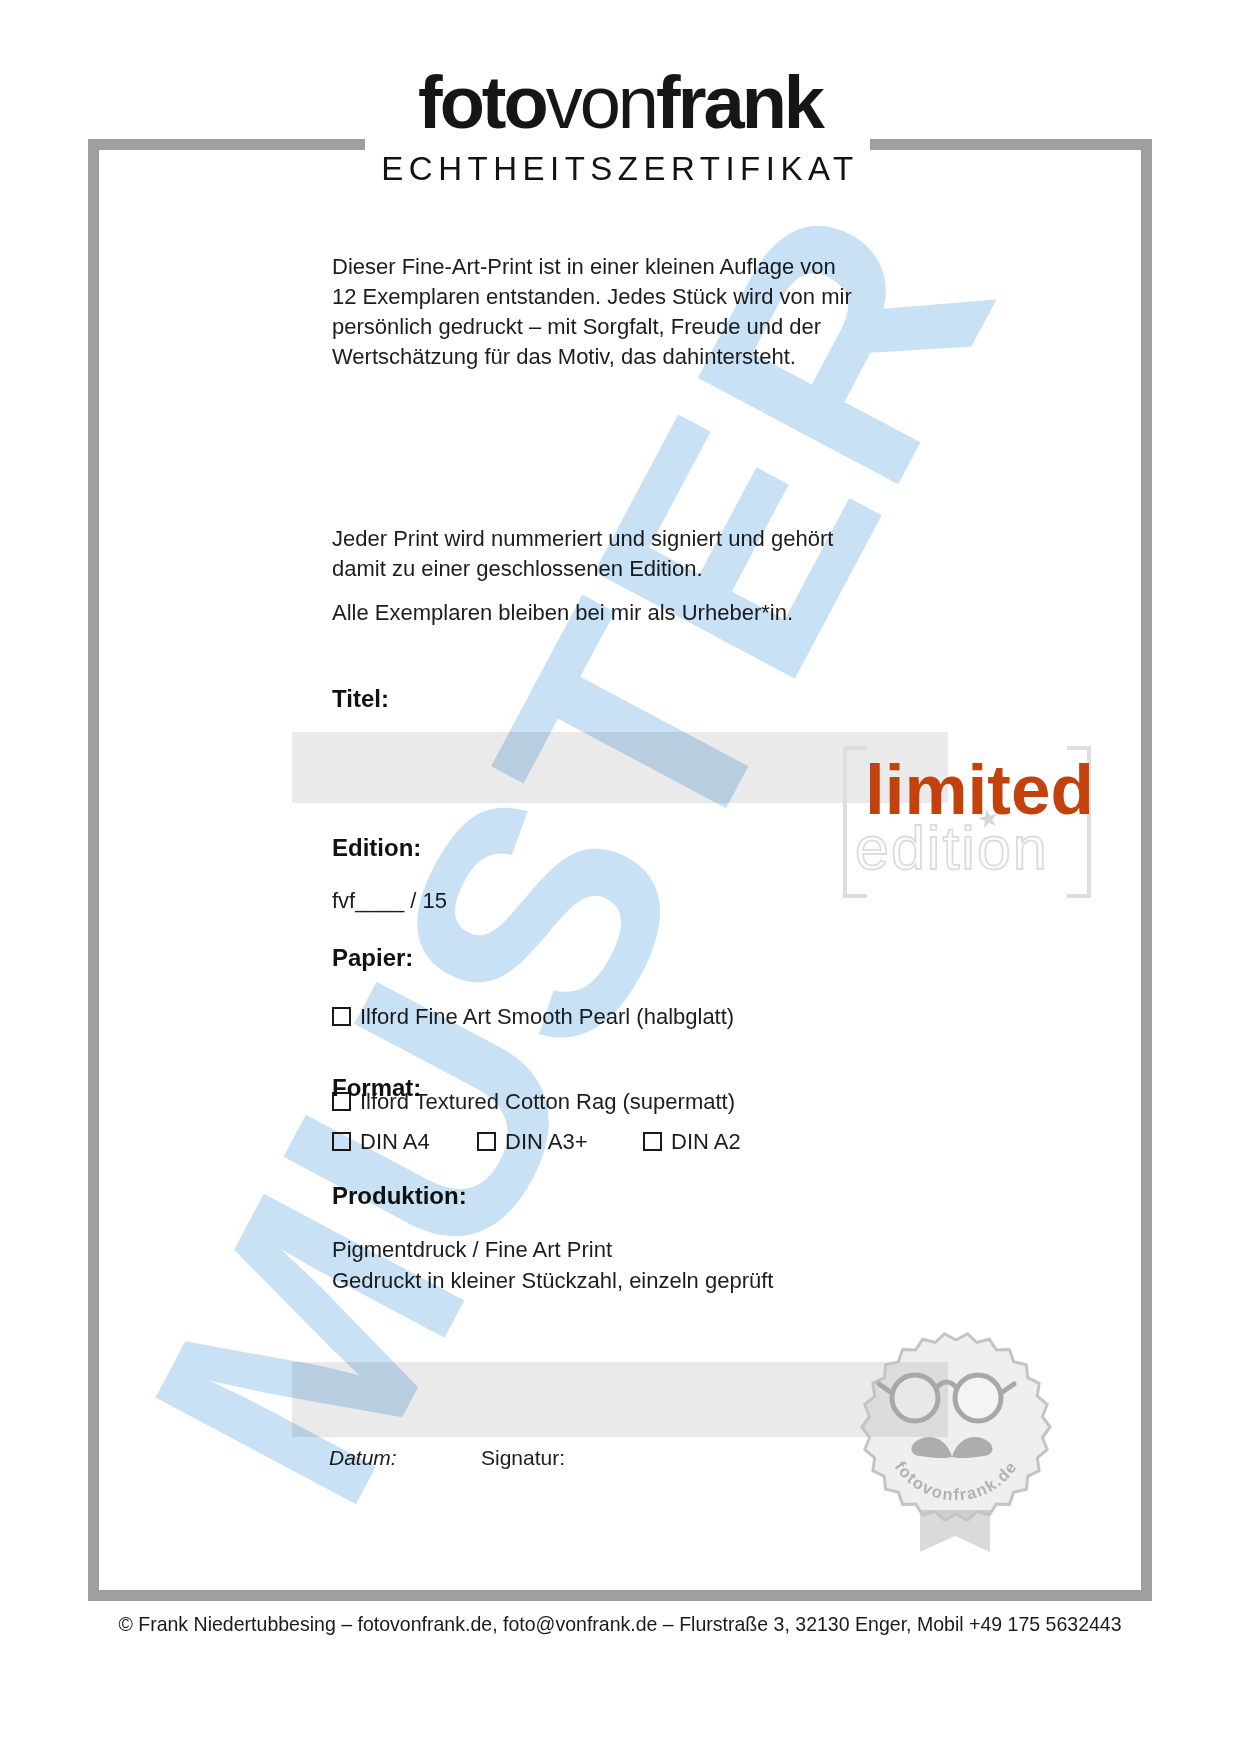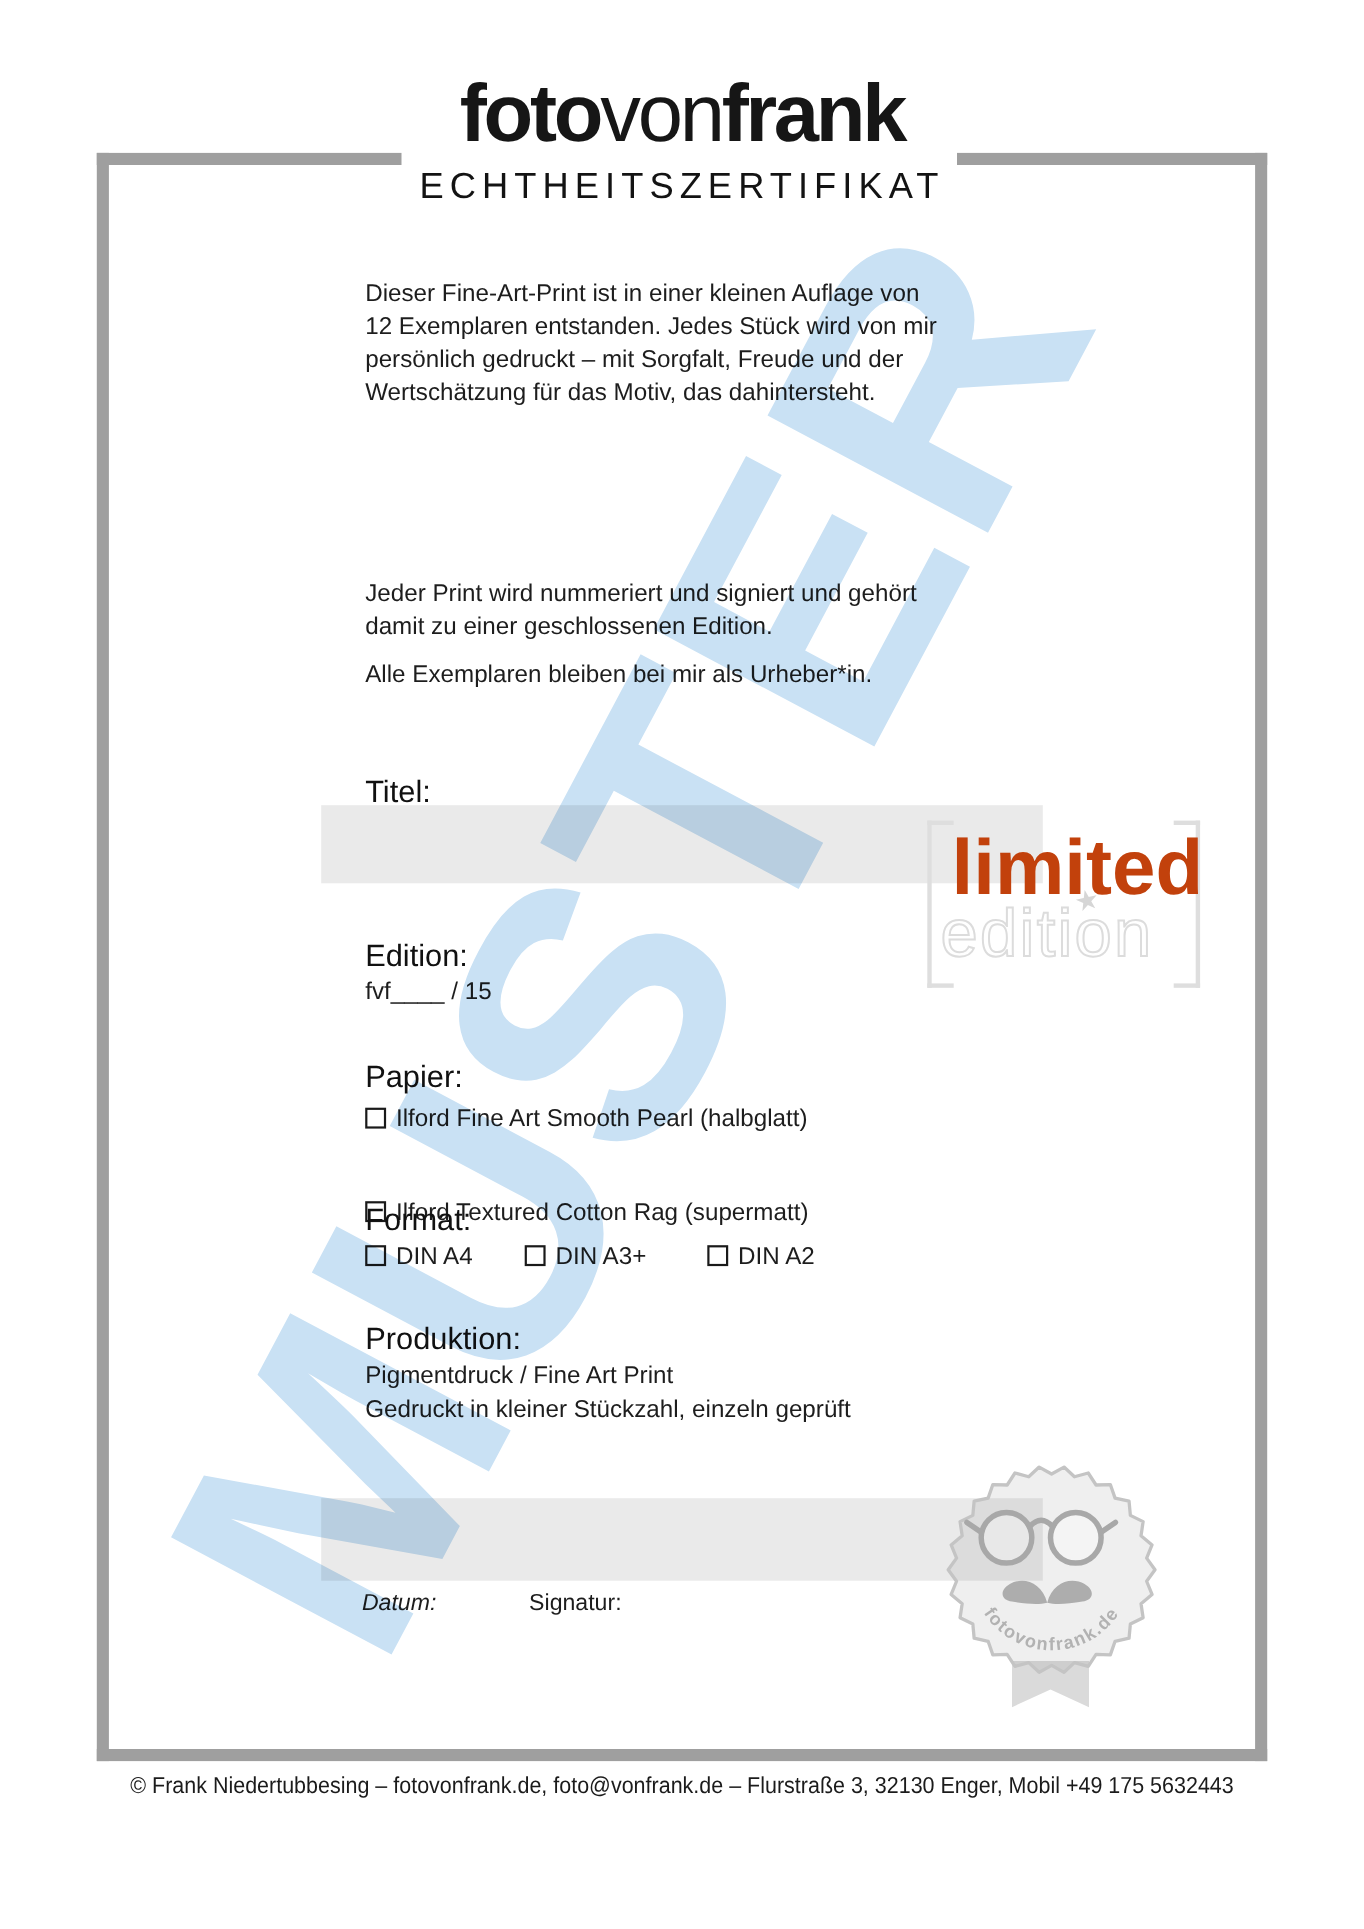--- a/index.html
+++ b/index.html
@@ -21,21 +21,21 @@
   .brand .reg{font-weight:400;}
   .subtitle{position:absolute;left:0;top:150px;width:100%;text-align:center;
     font-size:33px;font-weight:400;letter-spacing:5.5px;color:#131313;}
   
   .para{position:absolute;left:332px;width:580px;font-size:22px;line-height:30px;
     white-space:pre-line;color:#1d1d1d;}
   .p1{top:252px;}
   .p2{top:414px;}
   .p3{top:524px;}
   .p4{top:598px;}
-  .heading{position:absolute;left:332px;font-size:28px;font-weight:400;color:#111;margin-top:19px;}
+  .heading{position:absolute;left:332px;font-size:24px;font-weight:700;color:#111;}
   .h-titel{top:685px;}
   .h-edition{top:834px;}
   .h-papier{top:944px;}
   .h-format{top:1074px;}
   .h-produktion{top:1182px;}
   .value-line{position:absolute;left:332px;font-size:22px;color:#1d1d1d;}
   .edition-value{top:888px;}
   .prod-text{top:1234px;line-height:31px;}
   
   .field{position:absolute;left:292px;width:656px;background:#eaeaea;}

